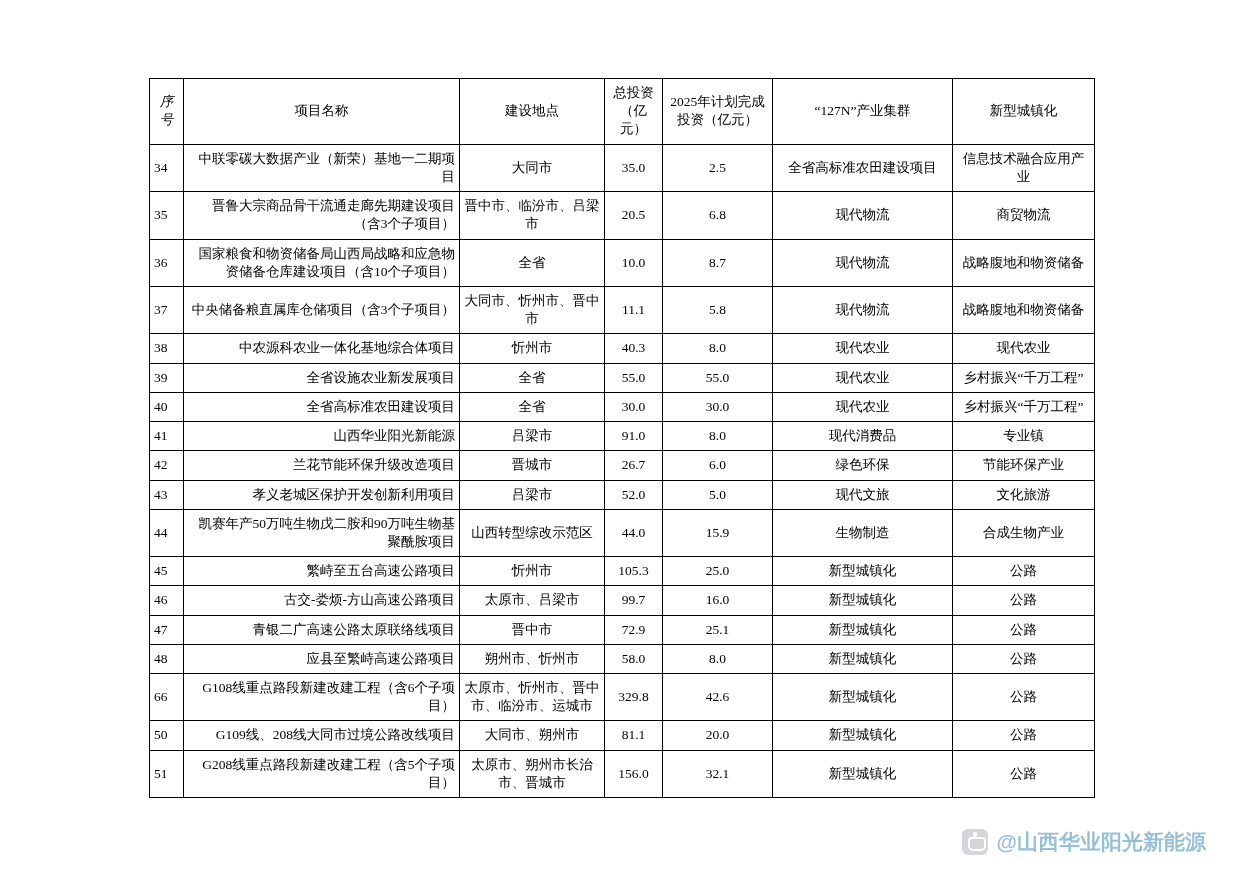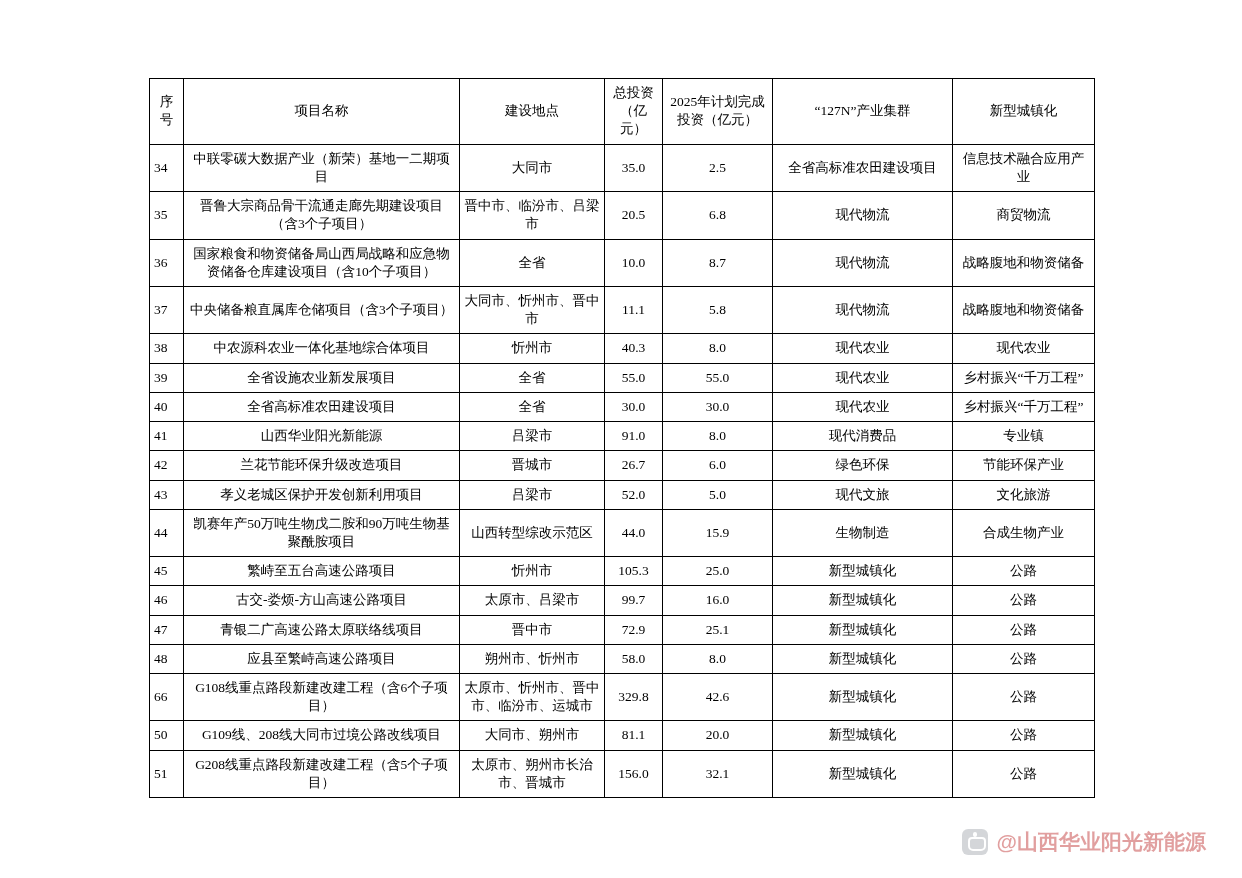--- a/index.html
+++ b/index.html
@@ -52,27 +52,28 @@
   thead td {
     text-align: center;
     font-weight: bold;
     font-size: 13.5px;
     padding: 7px 3px;
   }
   .hdr-seq {
     font-weight: bold;
     line-height: 1.15;
     letter-spacing: 0;
+    font-style: italic;
   }
   td.seq {
     text-align: left;
     font-size: 13.5px;
   }
   td.name {
-    text-align: center;
+    text-align: right;
     padding-left: 7px;
   }
   td.center {
     text-align: center;
   }
   .watermark {
     position: absolute;
     right: 36px;
     bottom: 22px;
     display: flex;
@@ -100,21 +101,21 @@
     content: "";
     position: absolute;
     left: 11px; top: 3px;
     width: 4px; height: 5px;
     background: #ffffff;
     border-radius: 2px;
   }
   .wm-text {
     font-family: "Liberation Sans", sans-serif;
     font-size: 21px;
-    color: #b91c1c;
+    color: #0369a1;
     font-weight: bold;
     white-space: nowrap;
   }
 </style>
 </head>
 <body>
 
 <div class="page">
 
   <div class="table-wrap">

